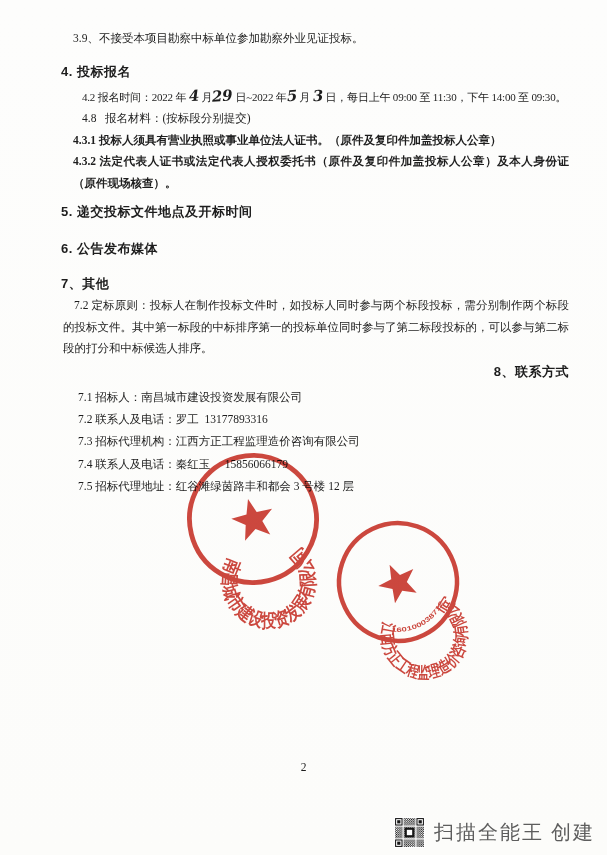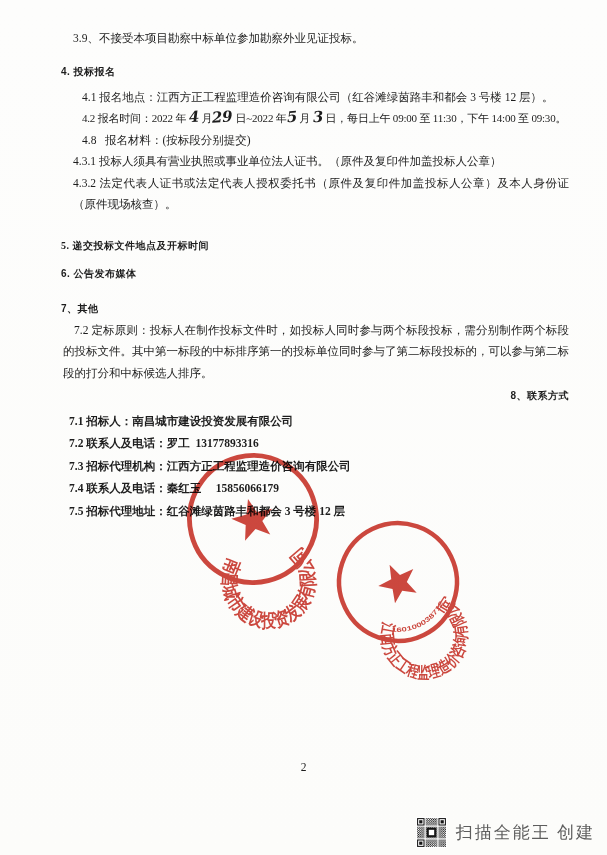--- a/index.html
+++ b/index.html
@@ -9,63 +9,62 @@
     font-family:"Liberation Serif", serif;
   }
   .page { position:absolute; inset:0; background:linear-gradient(180deg,#fdfdfc 0%,#fcfcfa 100%);padding-left:12px; }
   .content {
     position:absolute; left:61px; top:28px; width:508px;
     font-size:11.5px; line-height:21.5px;
   }
   .intro { margin:0 0 0 12px; }
   h2.sec {
     font-family:"Liberation Sans", sans-serif;
-    font-size:10px; font-weight:700; margin:12px 0 0 0; line-height:20px;
+    font-size:13px; font-weight:700; margin:12px 0 0 0; line-height:20px;
     letter-spacing:0.5px;
   }
-  h2.m5 { margin-top:20px;font-family:Liberation Serif, serif; }
-  h2.m6 { margin-top:8px; }
+  h2.m5 { margin-top:8px; }
+  h2.m6 { margin-top:17px; }
   h2.m7 { margin-top:15px; }
   h2.m8 { margin-top:2px;text-align:right; }
   ul.items { list-style:none; margin:5px 0 0 0; padding:0; }
   ul.items li { margin-left:21px; white-space:pre-wrap; }
-  ul.items li.sub { margin-left:12px; text-align:justify; white-space:normal; }
+  ul.items li.sub { margin-left:12px; text-align:justify; white-space:normal;font-weight:bold; }
   ul.items li.tight { font-size:11px; letter-spacing:-0.2px; white-space:nowrap; }
   .para { margin:5px 0 0 2px; text-indent:22px; text-align:justify; word-break:break-all; }
   .para.p7 { margin-top:1px; text-indent:11px; }
   ul.contacts { list-style:none; margin:4px 0 0 0; padding:0; line-height:22.4px; }
-  ul.contacts li { margin-left:8px; white-space:pre-wrap;font-weight:bold; }
+  ul.contacts li { margin-left:17px; white-space:pre-wrap; }
   .hw {
     font-family:"DejaVu Serif", serif; font-style:italic; font-weight:700;
     font-size:15px; display:inline-block; transform:rotate(-4deg); line-height:0;
   }
   
   .stamp { position:absolute; mix-blend-mode:multiply; opacity:0.9; pointer-events:none; }
   .stamp svg { width:100%; height:100%; overflow:visible; }
   #stamp1 { left:184px; top:450px; width:138px; height:138px; transform:rotate(-14deg); }
   #stamp2 { left:334px; top:518px; width:128px; height:128px; transform:rotate(-26deg); }
   .seal-text { font-weight:700; font-family:"Liberation Sans", sans-serif; }
   
   .pagenum { position:absolute; top:761px; left:0; width:100%; text-align:center; font-size:11.5px; }
   .scan-footer { position:absolute; right:12px; bottom:7px; display:flex; align-items:center; gap:9px; }
   .scan-footer svg { width:31px; height:31px; }
-  .scan-caption { font-size:17px; color:#5d5d5d; letter-spacing:2px; font-family:"Liberation Serif", serif; }
+  .scan-caption { font-size:20px; color:#5d5d5d; letter-spacing:2px; font-family:"Liberation Serif", serif; }
 </style>
 </head>
 <body>
 
 <div class="page">
 
   <div class="content">
 
     <p class="intro">3.9、不接受本项目勘察中标单位参加勘察外业见证投标。</p>
 
     <h2 class="sec">4. 投标报名</h2>
     <ul class="items">
-      <li>4.1 报名地点：江西方正工程监理造价咨询有限公司（红谷滩绿茵路丰和都会 3 号楼 12 层）。</li>
       <li class="tight"><span>4.2 报名时间：2022 年 </span><span class="hw">4</span><span> 月</span><span class="hw">29</span><span> 日~2022 年</span><span class="hw">5</span><span> 月 </span><span class="hw">3</span><span> 日，每日上午 09:00 至 11:30，下午 14:00 至 09:30。</span></li>
       <li>4.8   报名材料：(按标段分别提交)</li>
       <li class="sub">4.3.1 投标人须具有营业执照或事业单位法人证书。（原件及复印件加盖投标人公章）</li>
       <li class="sub">4.3.2 法定代表人证书或法定代表人授权委托书（原件及复印件加盖投标人公章）及本人身份证（原件现场核查）。</li>
     </ul>
 
     <h2 class="sec m5">5. 递交投标文件地点及开标时间</h2>
 
     <h2 class="sec m6">6. 公告发布媒体</h2>
 

